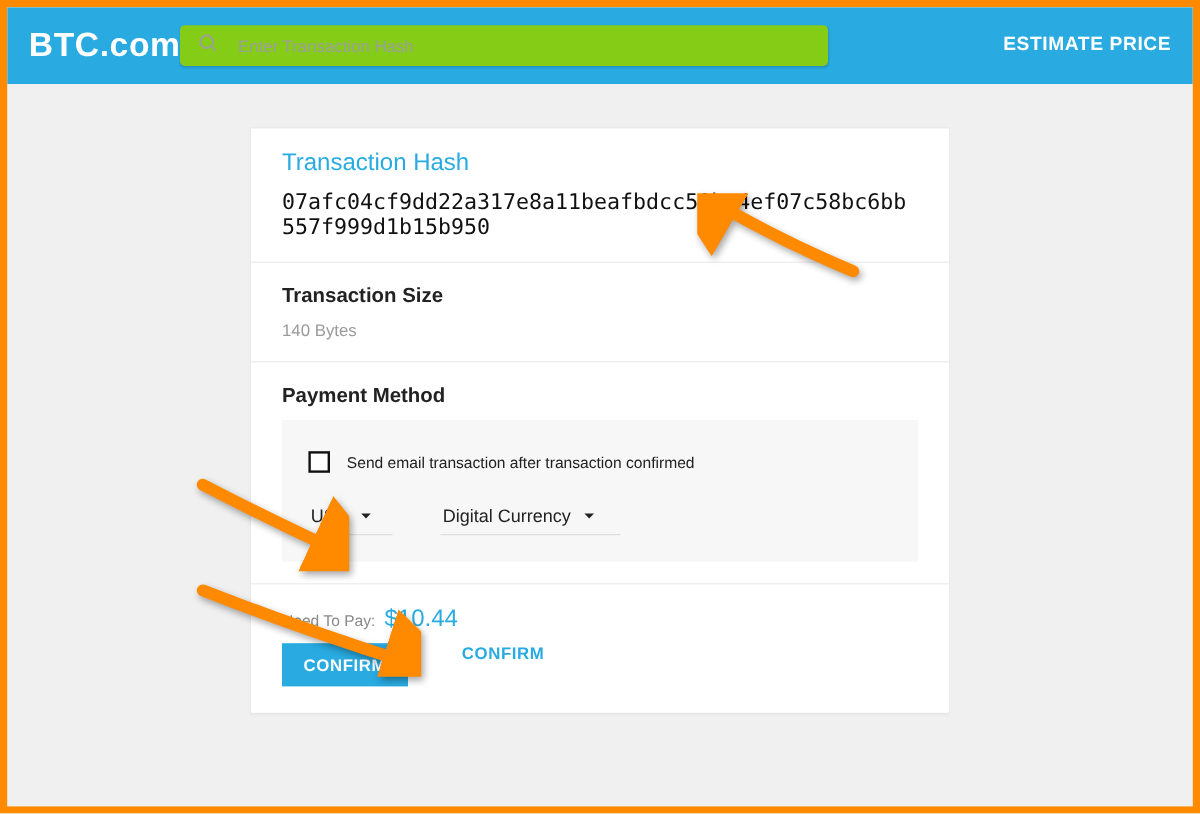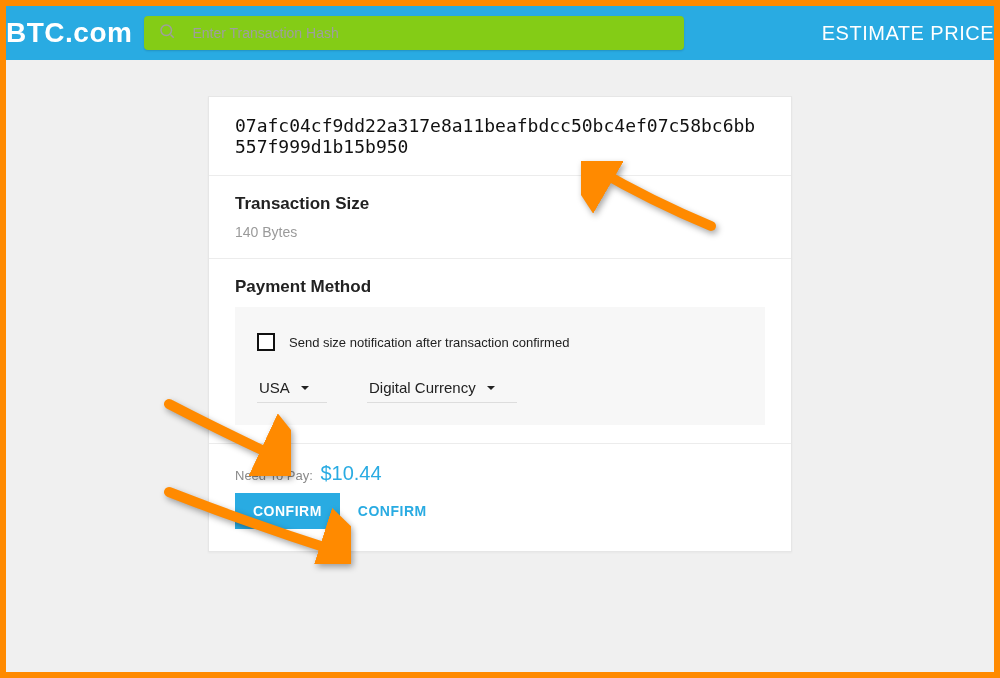--- a/index.html
+++ b/index.html
@@ -1,24 +1,24 @@
 <!DOCTYPE html>
 <html><head>
 <meta charset="utf-8">
 <style>
   * { box-sizing: border-box; margin: 0; padding: 0; }
   html, body { width: 1000px; height: 678px; font-family: -apple-system, BlinkMacSystemFont, "Segoe UI", Helvetica, Arial, sans-serif; }
   .frame { width: 1000px; height: 678px; border: 6px solid #ff8a00; background: #f0f0f0; position: relative; overflow: hidden; }
-  .topbar { background: #29abe2; height: 54px; display: flex; align-items: center; padding: 0 0; gap: 12px; }
+  .topbar { background: #29abe2; height: 64px; display: flex; align-items: center; padding: 0 18px; }
   .logo { color: #fff; font-weight: 700; font-size: 28px; letter-spacing: 0.5px; }
   .search-wrap { flex: 1; max-width: 540px; position: relative; }
   .search-input { width: 100%; height: 34px; border-radius: 4px; border: none; padding: 0 12px 0 48px; font-size: 14px; color: #333; background: #84cc16; box-shadow: 0 1px 2px rgba(0,0,0,0.15); }
   .search-input::placeholder { color: #9e9e9e; }
   .search-icon { position: absolute; left: 14px; top: 50%; transform: translateY(-50%); color: #9e9e9e; }
-  .estimate-link { color: #fff; font-weight: 400; font-size: 20px; letter-spacing: 0.5px; margin-left: auto; cursor: pointer; }
+  .estimate-link { color: #fff; font-weight: 700; font-size: 16px; letter-spacing: 0.5px; margin-left: auto; cursor: pointer; }
   .card {
     width: 584px; background: #fff; margin: 36px auto 0 auto; border: 1px solid #e6e6e6;
     box-shadow: 0 1px 2px rgba(0,0,0,0.04);
   }
   .section { padding: 18px 26px; border-bottom: 1px solid #ececec; }
   .section:last-child { border-bottom: none; }
   .h-blue { color: #29abe2; font-size: 20px; font-weight: 400; margin-bottom: 10px; }
   .h-black { color: #222; font-size: 17px; font-weight: 600; margin-bottom: 10px; }
   .mono { font-family: Menlo, Consolas, monospace; font-size: 18px; color: #111; word-break: break-all; }
   .muted { color: #9a9a9a; font-size: 14px; }
@@ -27,21 +27,21 @@
   .check-row { display: flex; align-items: center; gap: 14px; margin-bottom: 24px; }
   .checkbox { width: 18px; height: 18px; border: 2px solid #111; background: #fff; cursor: pointer; }
   .check-label { font-size: 13px; color: #222; }
   .selects { display: flex; gap: 40px; align-items: center; }
   .sel { display: flex; align-items: flex-start; gap: 10px; border-bottom: 1px solid #ddd; padding: 4px 4px 6px 2px; cursor: pointer; }
   .sel span { font-size: 15px; color: #222; }
   .chev { color: #bdbdbd; }
   .footer { padding: 18px 26px 22px 26px; }
   .need-row { font-size: 13px; color: #8a8a8a; margin-bottom: 8px; }
   .need-row .amount { color: #29abe2; font-size: 20px; font-weight: 400; margin-left: 4px; }
-  .btn-row { display: flex; align-items: center; gap: 18px; }
+  .btn-row { display: flex; align-items: flex-start; gap: 45px; }
   .btn-confirm { background: #29abe2; color: #fff; border: none; padding: 10px 18px; font-size: 14px; font-weight: 600; letter-spacing: 0.5px; cursor: pointer; }
   .btn-cancel { background: none; border: none; color: #29abe2; font-size: 14px; font-weight: 600; letter-spacing: 0.5px; cursor: pointer; }
   .arrow { position: absolute; pointer-events: none; filter: drop-shadow(2px 3px 3px rgba(0,0,0,0.35)); }
 </style>
 </head>
 <body>
 
 <div class="frame">
 
   <div class="topbar">
@@ -56,35 +56,36 @@
           </svg>
       </span>
       <input class="search-input" placeholder="Enter Transaction Hash" style="">
     </div>
     <div class="estimate-link">ESTIMATE PRICE</div>
   </div>
 
   <div class="card">
 
     <div class="section">
+      <div class="h-blue">Transaction Hash</div>
       <div class="mono">07afc04cf9dd22a317e8a11beafbdcc50bc4ef07c58bc6bb557f999d1b15b950</div>
     </div>
 
     <div class="section">
       <div class="h-black">Transaction Size</div>
       <div class="muted">140 Bytes</div>
     </div>
 
 
     <div class="section" style="border-bottom:1px solid #ececec;">
       <div class="h-black">Payment Method</div>
       <div class="pay-box">
         <div class="check-row">
           <div class="checkbox"></div>
-          <div class="check-label">Send size notification after transaction confirmed</div>
+          <div class="check-label">Send email transaction after transaction confirmed</div>
         </div>
         <div class="selects">
           <div class="sel" style="min-width:70px;">
             <span>USA</span>
             <span class="chev">
               <svg width="10" height="10" viewBox="0 0 10 10">
                   <path d="M1 3 L5 7 L9 3" fill="currentColor"></path>
                 </svg>
             </span>
           </div>

